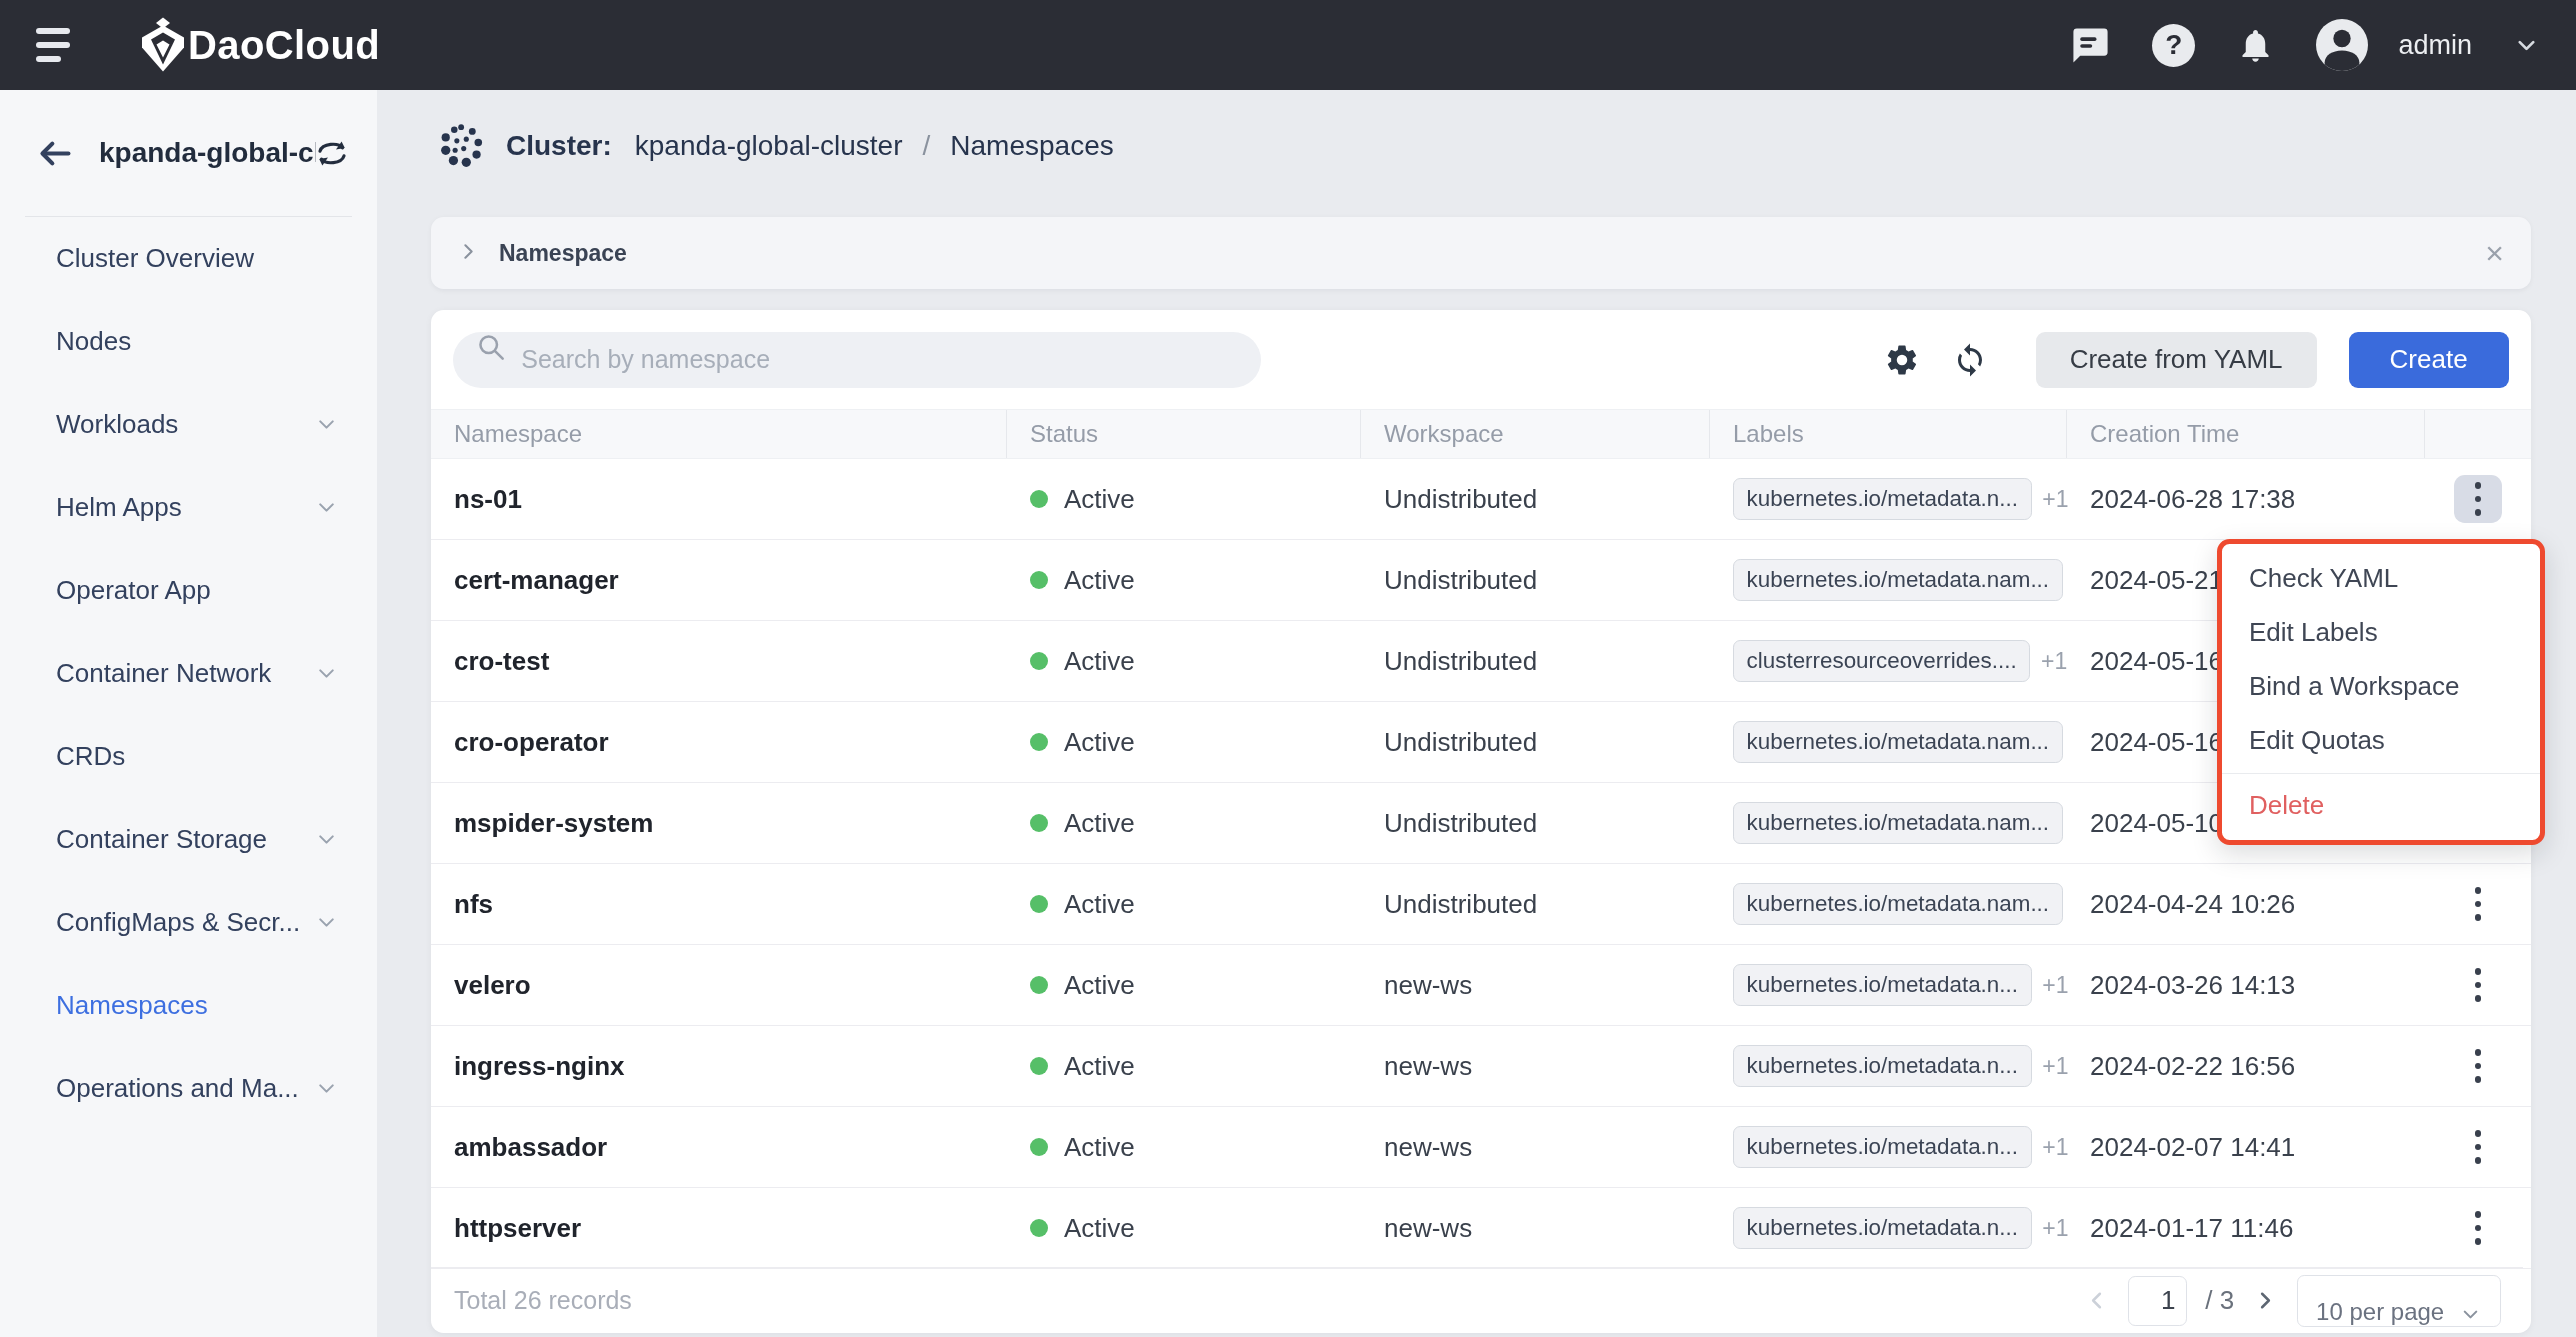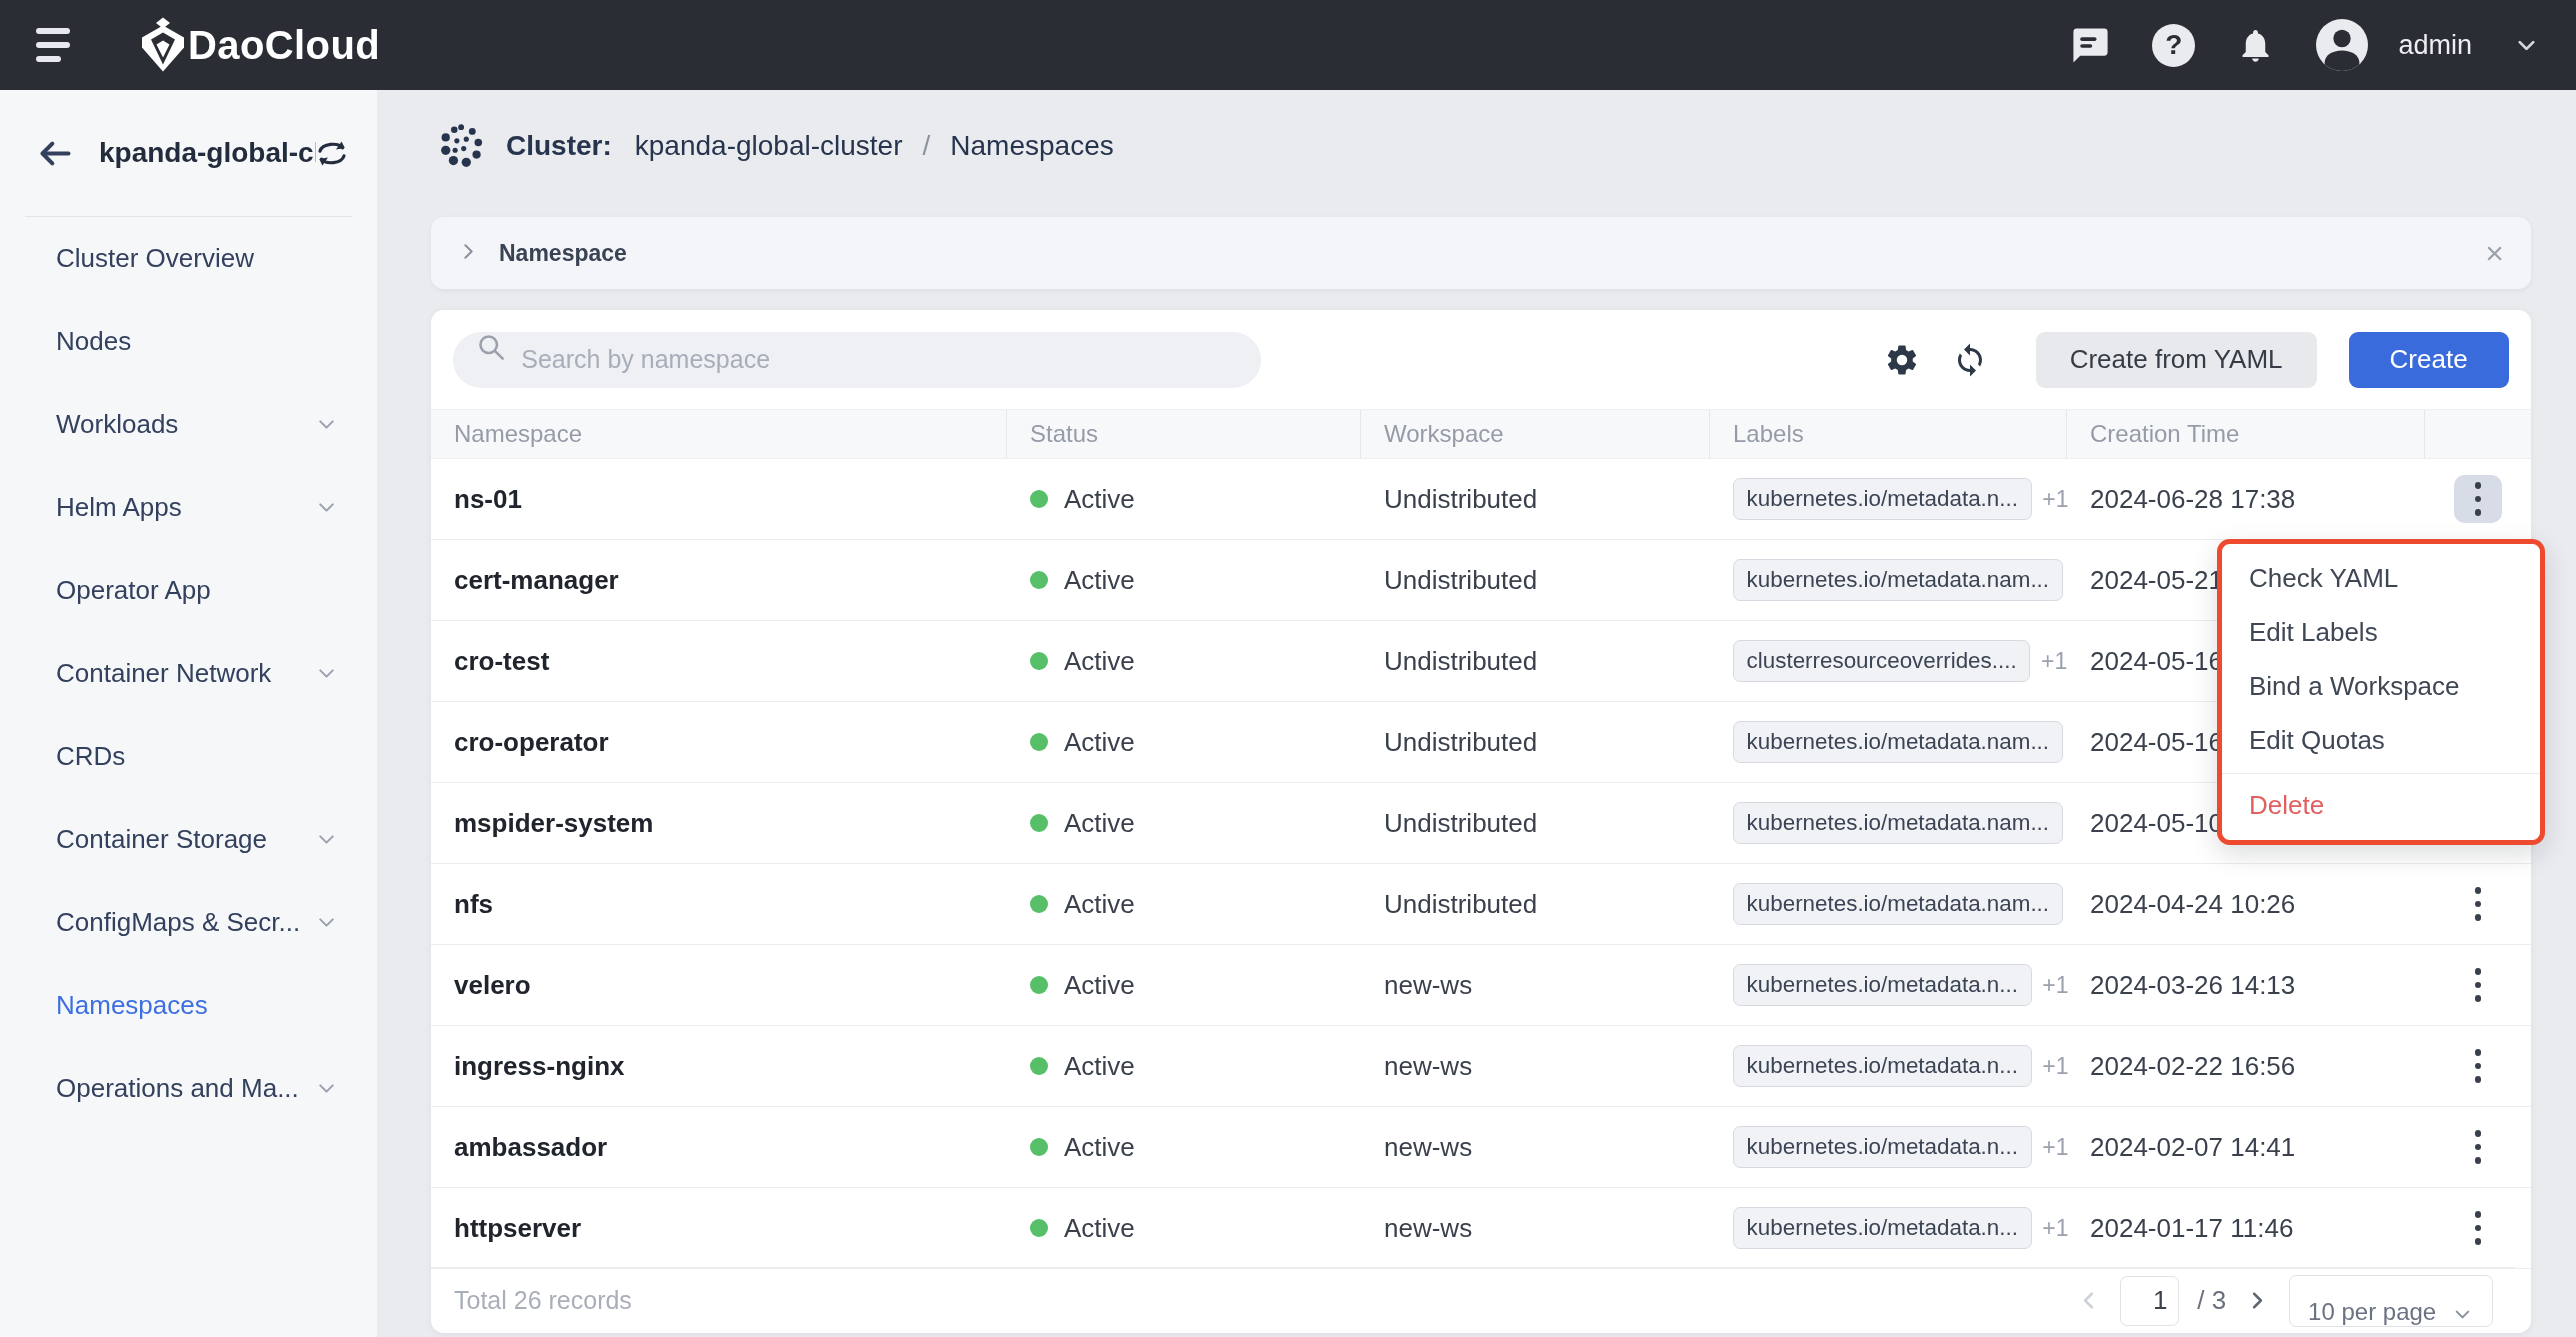--- a/index.html
+++ b/index.html
@@ -60,21 +60,21 @@
   .cell.c-name{font-weight:700;color:#20242c}
   .dot{width:18px;height:18px;border-radius:50%;background:#56bf68;margin-right:16px;flex:none}
   .chip{border:1.8px solid #d6dae0;background:#f1f2f5;border-radius:7.2px;padding:7.2px 12.6px;font-size:22.4px;color:#3b4454;white-space:nowrap}
   .plus{color:#9aa1ad;font-size:23px;margin-left:10.8px}
   .c-act{flex:1;justify-content:center;padding-left:0}
   .kebab{display:flex;flex-direction:column;align-items:center;justify-content:center;width:48px;height:48px;border-radius:10.8px;cursor:pointer}
   .kebab i{width:6.3px;height:6.3px;border-radius:50%;background:#39404d;margin:3.6px 0;display:block}
   .kebab.open{background:#d8dce6}
 
   
-  .tfoot{position:absolute;bottom:0;left:0;right:16px;height:66px;border-top:0.9px solid #ececf0;display:flex;align-items:center}
+  .tfoot{position:absolute;bottom:0;left:0;right:8px;height:66px;border-top:0.9px solid #ececf0;display:flex;align-items:center}
   .total{font-size:25px;color:#a9aeb8;margin-left:23px}
   .pager{margin-left:auto;margin-right:22.4px;display:flex;align-items:center;gap:18px}
   .page-input{width:59px;height:50px;border:1.8px solid #dfe2e8;border-radius:7.2px;text-align:right;padding-right:10.8px;font-size:26px;color:#3c434e;background:#fff;font-family:inherit;outline:none}
   .page-count{font-size:26px;color:#6a717c}
   .page-size{display:flex;align-items:flex-end;gap:14.4px;height:52px;border:1.8px solid #dfe2e8;border-radius:7.2px;padding:0 18px;font-size:24px;color:#6b7280;background:#fff;cursor:pointer}
 
   
   .context-menu{position:absolute;left:2217px;top:539px;width:328px;background:#ffffff;border:5.4px solid #ee4a2f;border-radius:12.6px;box-shadow:0 9px 27px rgba(20,24,31,.15);padding:7.2px 0;z-index:40}
   .menu-item{height:54px;display:flex;align-items:center;padding:0 27px;font-size:26px;color:#3f4654;cursor:pointer;white-space:nowrap}
   .menu-item.danger{color:#e06060}

